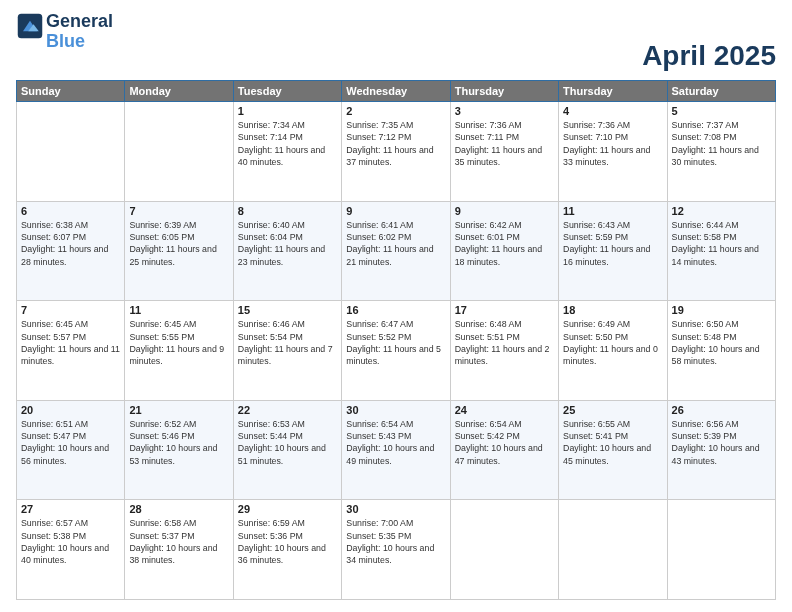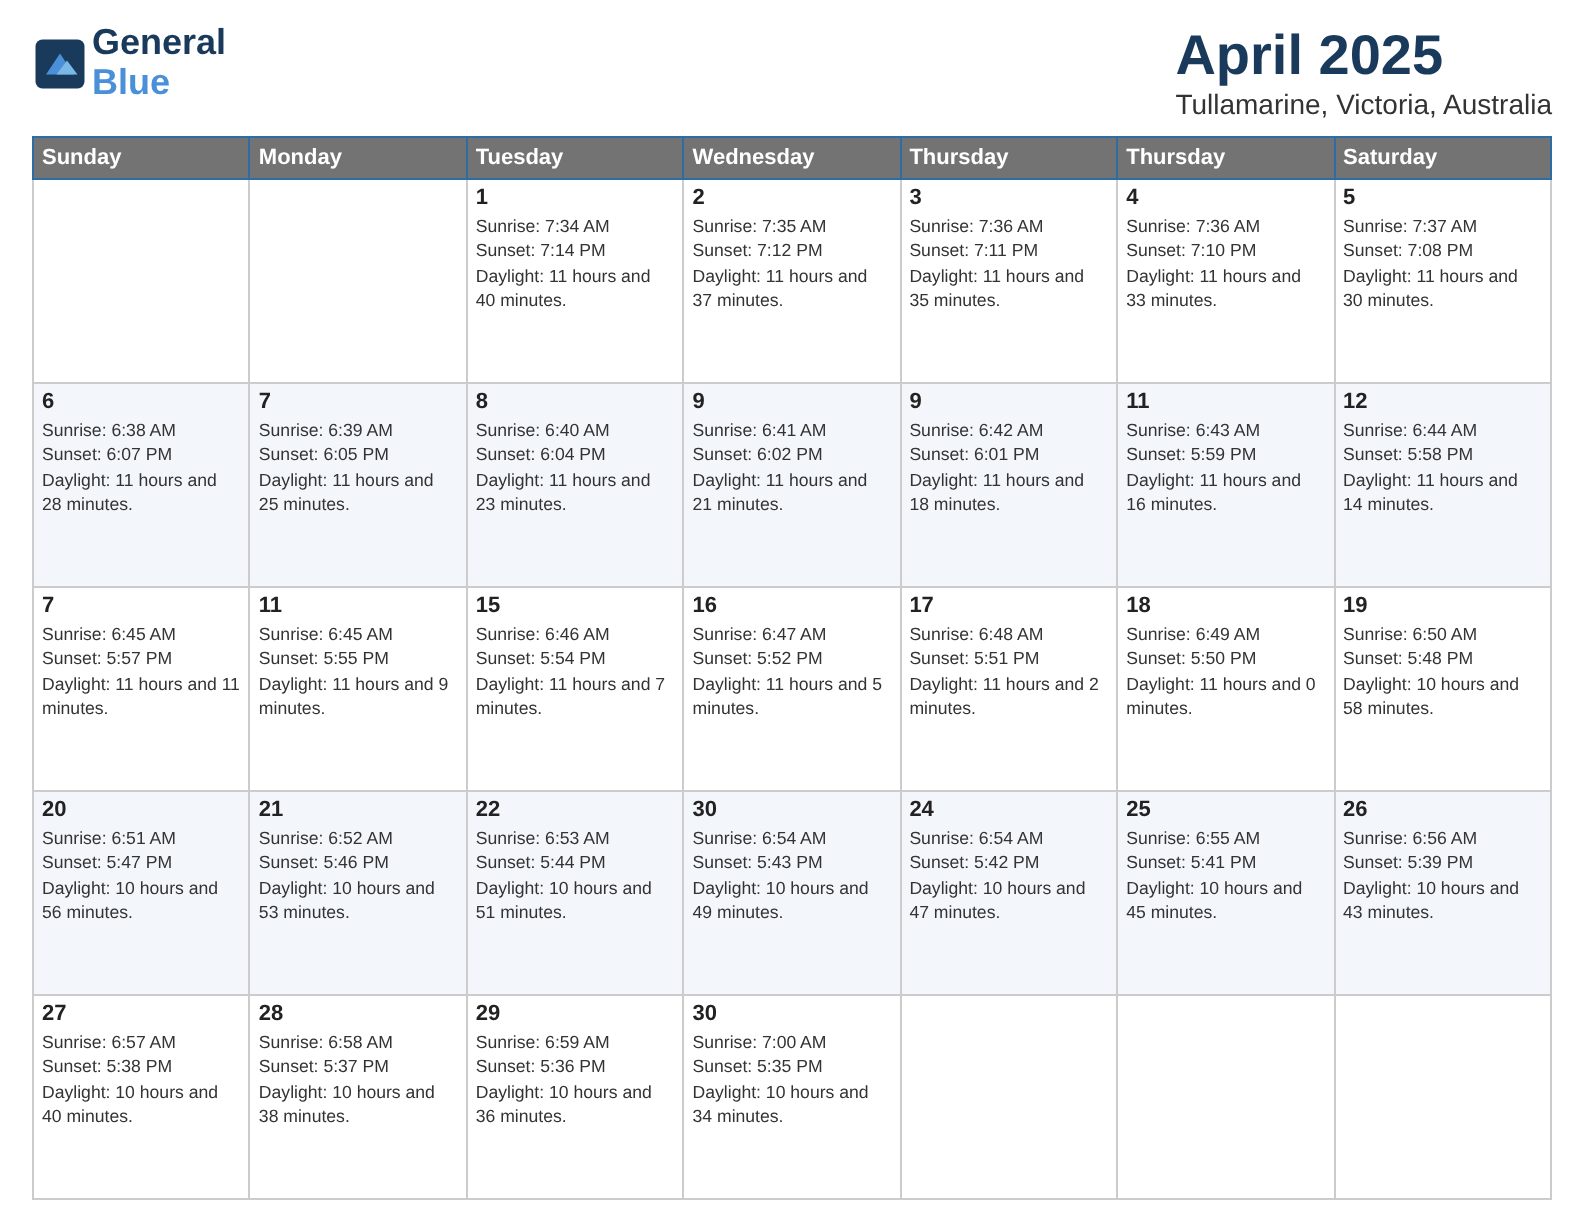--- a/index.html
+++ b/index.html
@@ -18,35 +18,35 @@
       flex-direction: column;
     }
     .header {
       display: flex;
       justify-content: space-between;
       align-items: flex-start;
       margin-bottom: 8px;
     }
     .logo {
       display: flex;
-      align-items: center;
     }
     .logo-text {
       font-size: 18px;
       font-weight: bold;
       color: #1a3a5c;
       line-height: 1.1;
     }
     .logo-icon {
       width: 28px;
       height: 28px;
       margin-right: 2px;
     }
     .title-block {
-      text-align: left;
+      text-align: center;
+      margin-top: 28px;
     }
     .main-title {
       font-size: 28px;
       font-weight: bold;
       color: #1a3a5c;
     }
     .subtitle {
       font-size: 14px;
       color: #333;
     }
@@ -104,21 +104,20 @@
         <polygon points="8,22 16,10 24,22" fill="#4a90d9"></polygon>
         <polygon points="14,22 20,14 26,22" fill="#7ab8e8"></polygon>
       </svg>
       <div class="logo-text">
         <div>General</div>
         <div style="color:#4a90d9;">Blue</div>
       </div>
     </div>
     <div class="title-block">
       <div class="main-title">April 2025</div>
-      <div class="subtitle">Tullamarine, Victoria, Australia</div>
     </div>
   </div>
 
   <table class="calendar-table">
     <thead>
       <tr>
       <th>Sunday</th>
           <th>Monday</th>
           <th>Tuesday</th>
           <th>Wednesday</th>

